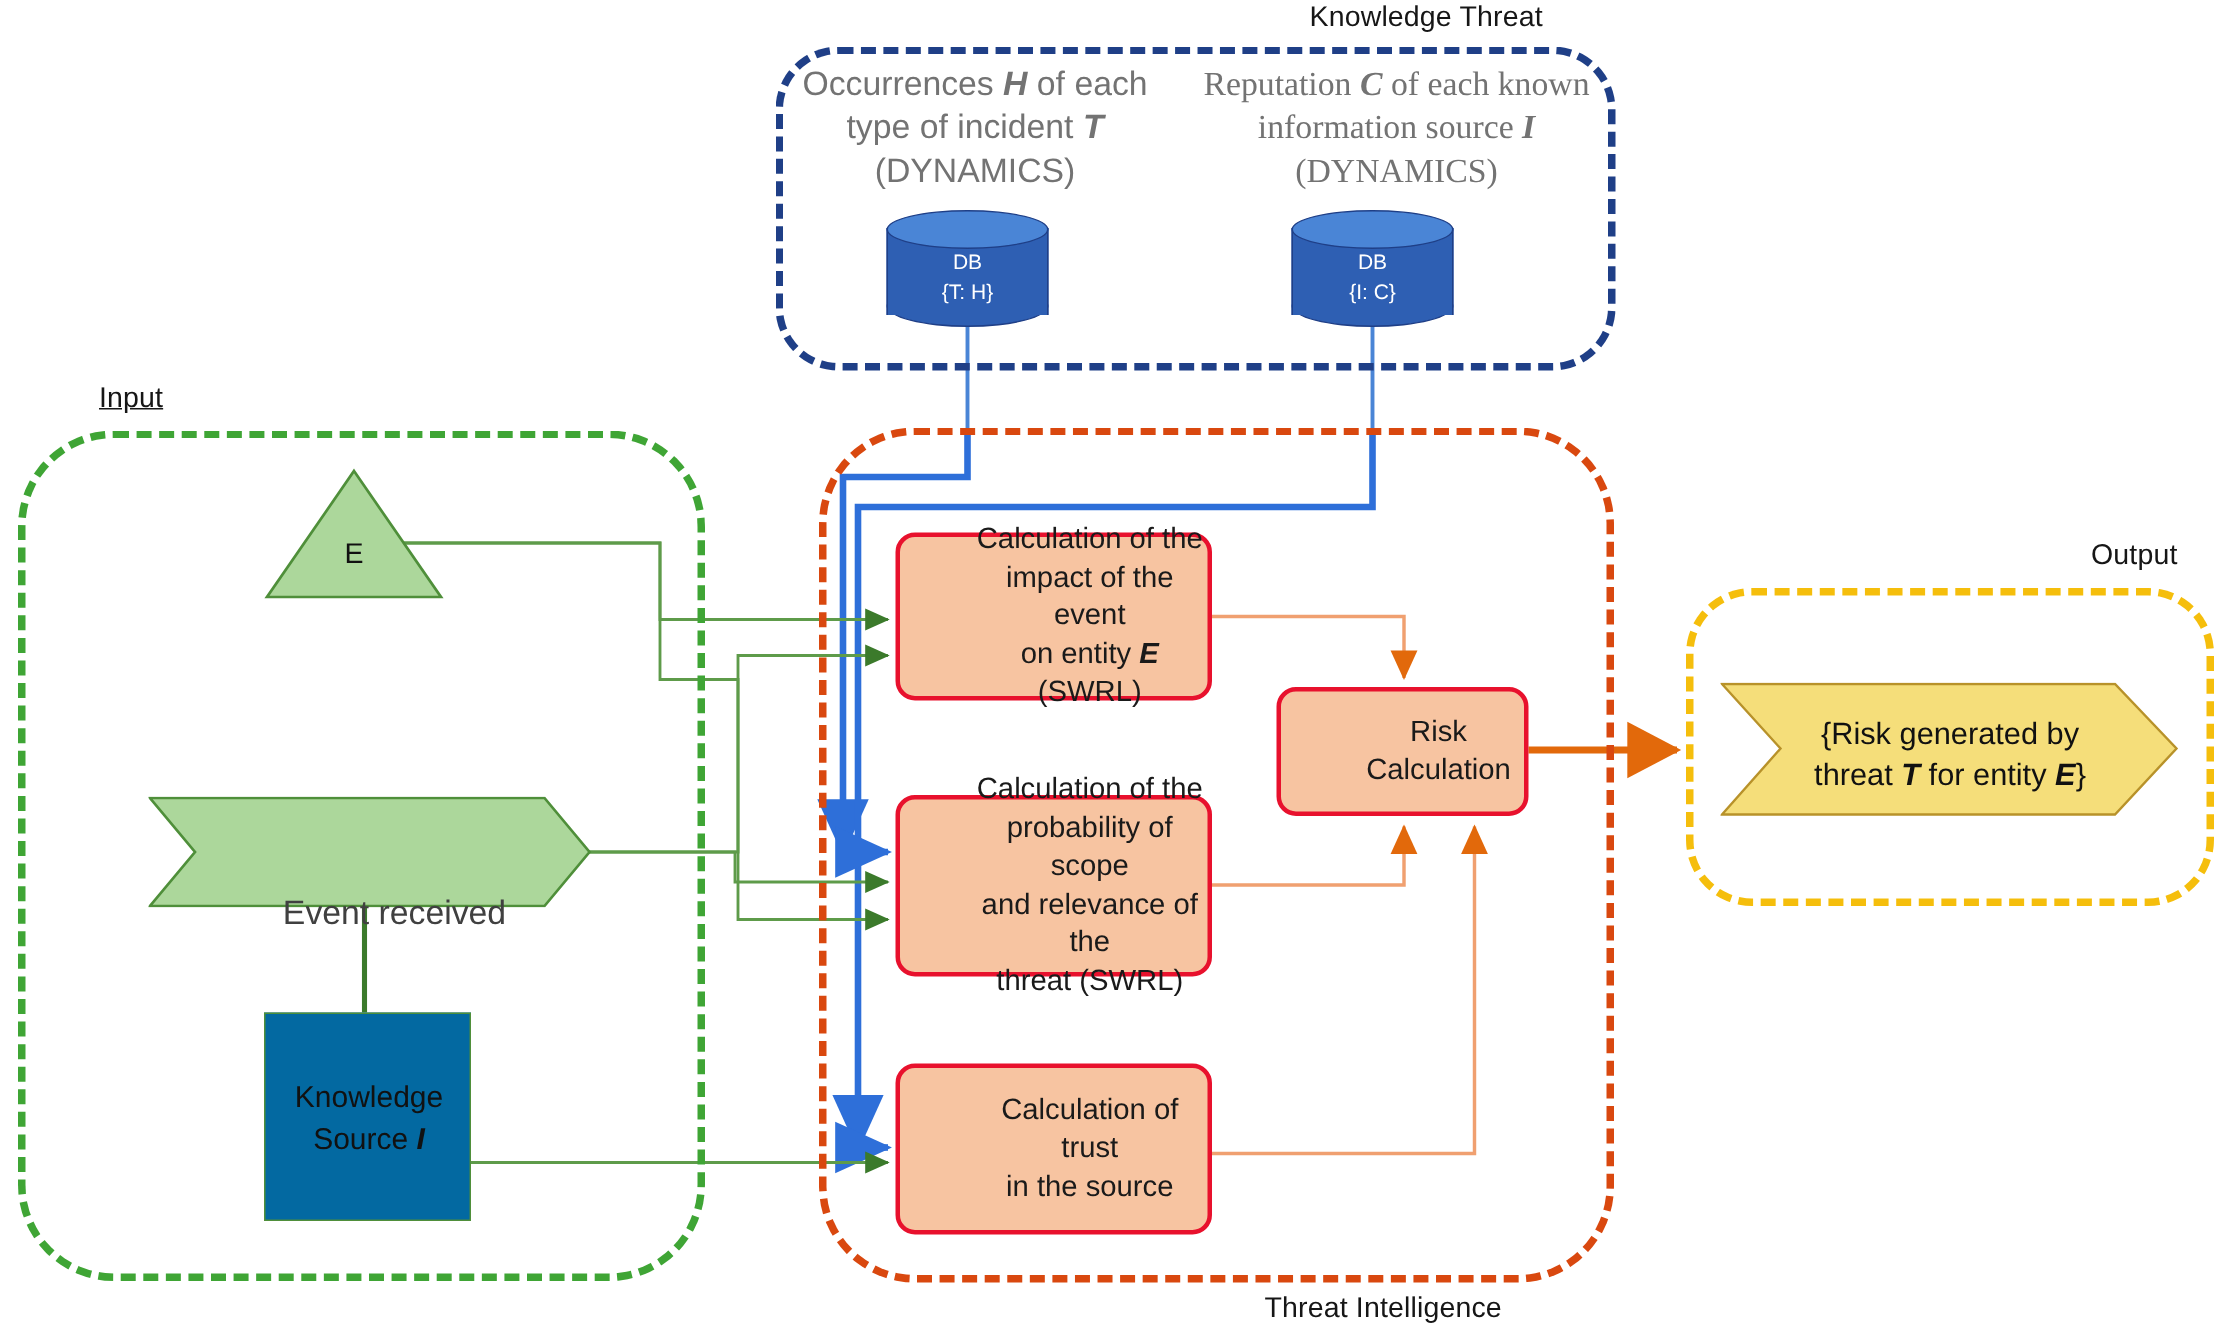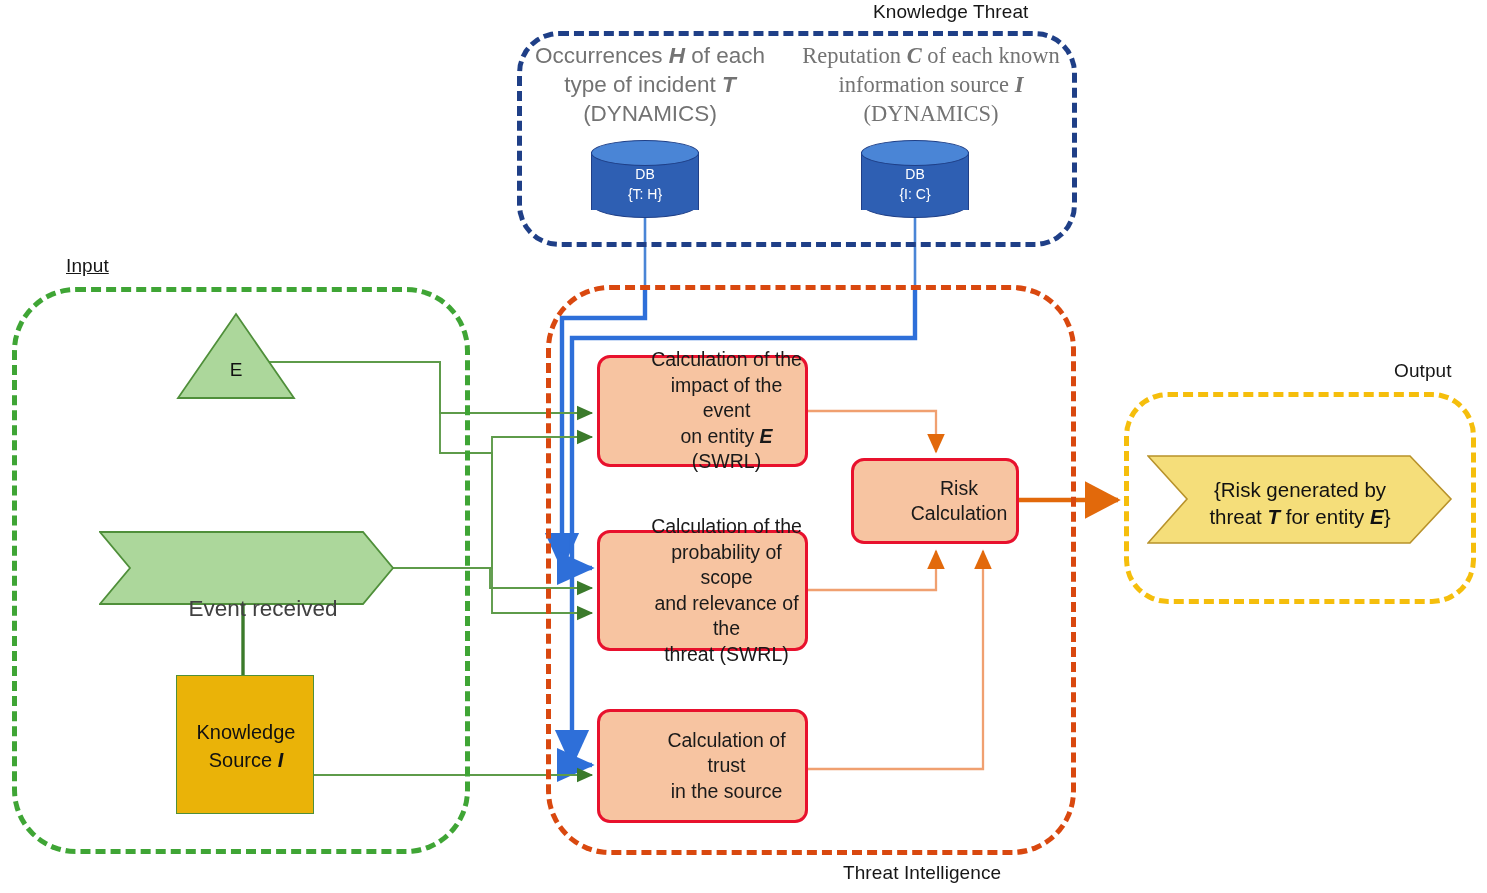--- a/index.html
+++ b/index.html
@@ -155,21 +155,21 @@
   .event .e-lbl{
     position:absolute; left:16px; top:24px; width:296px;
     text-align:center; font-size:22.5px; color:#404040;margin-top:41px;
   }
 
   .ksrc{
     position:absolute;
     left:176px; top:675px;
     width:138px; height:139px;
     box-sizing:border-box;
-    background:#eab308;
+    background:#0369a1;
     border:1.6px solid #4F8F3A;
   }
   .ksrc .k-lbl{
     position:absolute; left:0; top:42px; width:138px;
     text-align:center; font-size:20px; line-height:28px; color:#111;
     white-space:pre-line;
   }
   .ksrc .k-lbl b{ font-weight:bold; font-style:italic; }
 
   

